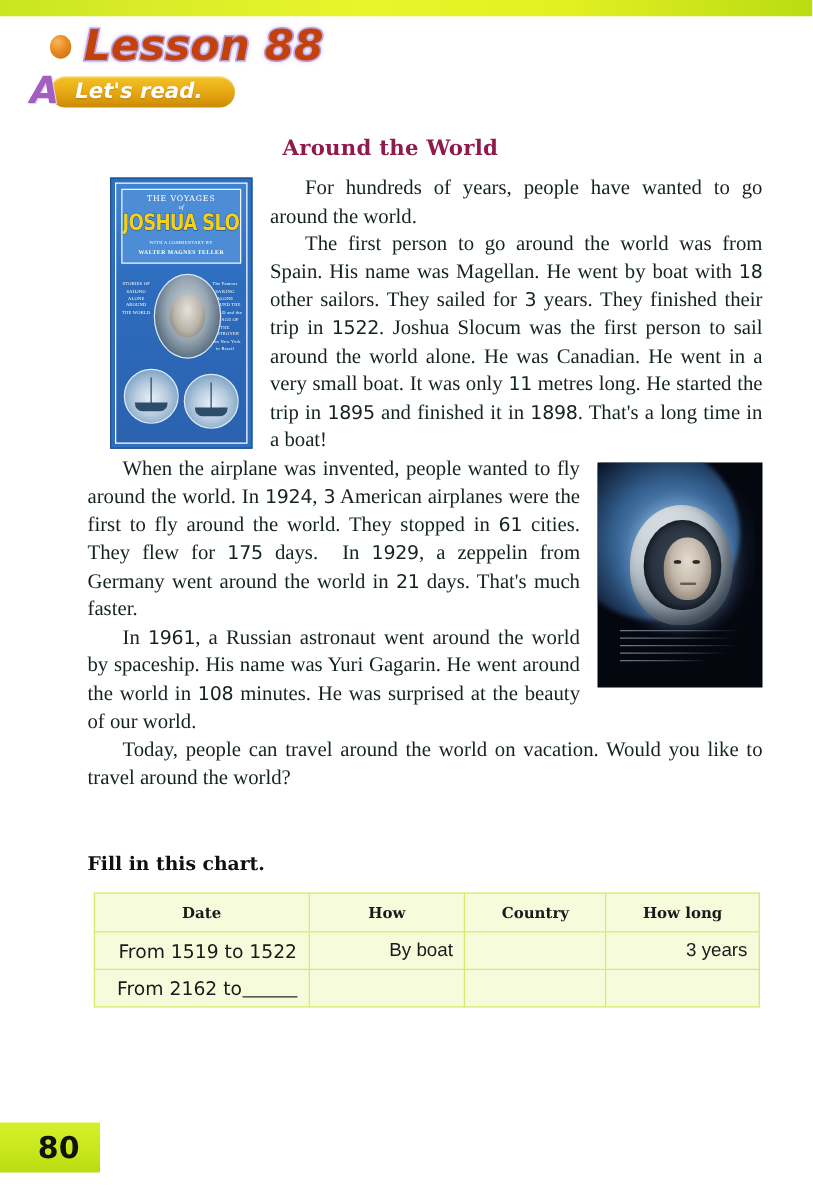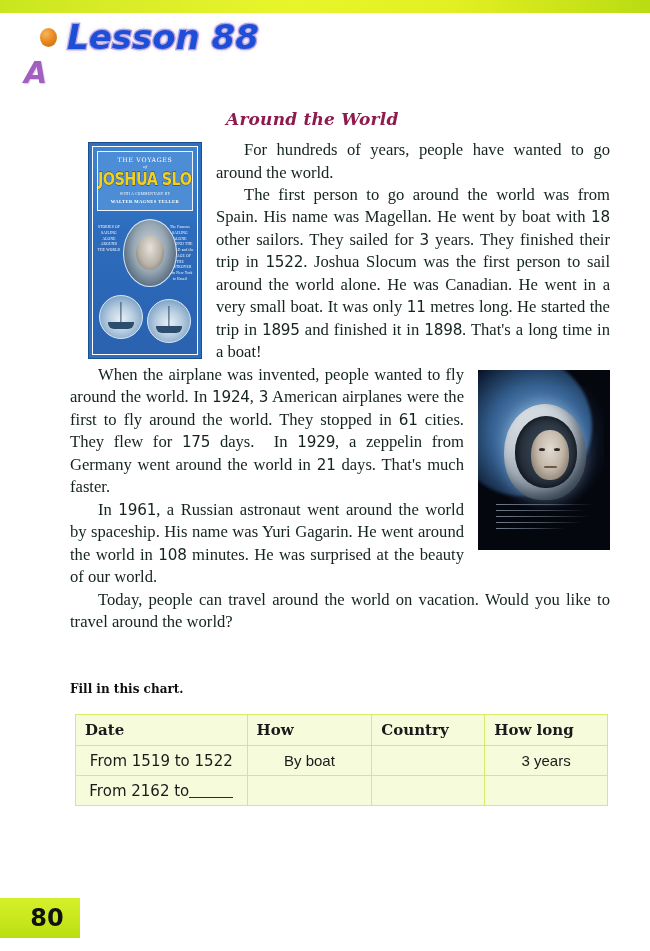--- a/index.html
+++ b/index.html
@@ -36,21 +36,21 @@
     border-radius: 50%;
     background: radial-gradient(circle at 35% 30%, #f6b65a 0%, #e98a22 45%, #c06a12 100%);
     flex: 0 0 auto;
   }
   .lesson-title {
     font-family: "DejaVu Sans", sans-serif;
     font-weight: bold;
     font-style: italic;
     font-size: 34px;
     letter-spacing: 0px;
-    color: #1d4ed8;
+    color: #c2410c;
     -webkit-text-stroke: 2.4px #a98ad4;
     paint-order: stroke fill;
     text-shadow: 0 0 2px #c7b2e4, 0 0 5px #cbb8e6;
     line-height: 1;
     white-space: nowrap;
   }
 
   
   .banner-row {
     position: absolute;
@@ -95,21 +95,20 @@
     position: absolute;
     left: 70px; top: 108px;
     width: 540px;
     color: #14231f;
     font-size: 16.6px;
     line-height: 1.355;
     text-align: justify;
   }
   .story-title {
     font-weight: bold;
-    font-style: italic;
     font-size: 17px;
     color: #8f1a4d;
     margin: 0 0 8px 0;
     padding-left: 156px;
     letter-spacing: .2px;
     font-family: "DejaVu Serif", serif;
   }
   .article p {
     margin: 0;
     text-indent: 28px;
@@ -289,49 +288,49 @@
   .gag-note i:nth-child(3){ width: 96%; }
   .gag-note i:nth-child(4){ width: 88%; }
   .gag-note i:nth-child(5){ width: 70%; }
 
   
   .chart-heading {
     position: absolute;
     left: 70px; top: 682px;
     font-family: "DejaVu Serif", serif;
     font-weight: bold;
-    font-size: 12px;
+    font-size: 15px;
     color: #101010;
   }
   .chart-wrap {
     position: absolute;
     left: 75px; top: 714px;
     width: 533px;
   }
   table.chart {
     width: 100%;
     border-collapse: collapse;
     background: #f6fbdc;
     border: 1.6px solid #c6e24a;
     border-radius: 3px;
   }
   table.chart td, table.chart th {
     border: 1px solid #dbe96a;
     height: 29px;
     padding: 0 9px;
     font-size: 15px;
-    text-align: center;
+    text-align: right;
     vertical-align: middle;
     color: #1a1a1a;
   }
   table.chart th {
-    text-align: left;
+    text-align: center;
     font-family: "DejaVu Serif", serif;
     font-weight: bold;
-    font-size: 15px;
+    font-size: 12px;
     height: 30px;
   }
   table.chart col.c1 { width: 172px; }
   table.chart col.c2 { width: 125px; }
   table.chart col.c3 { width: 113px; }
   table.chart col.c4 { width: 123px; }
   .hand {
     font-family: Liberation Sans, sans-serif;
     font-size: 14.2px;
     color: #1c1c1c;
@@ -367,20 +366,23 @@
 
 <div class="top-band"></div>
 
 <div class="lesson-head">
   <div class="orange-dot"></div>
   <div class="lesson-title">Lesson 88</div>
 </div>
 
 <div class="banner-row">
   <div class="banner-letter">A</div>
+  <div class="banner-pill">
+    <span>Let's read.</span>
+  </div>
 </div>
 
 <div class="article">
 
   <div class="story-title">Around the World</div>
 
   <div class="book-cover">
     <div class="bc-inner">
       <div class="bc-top">
         <div class="bc-voy">THE VOYAGES</div>

